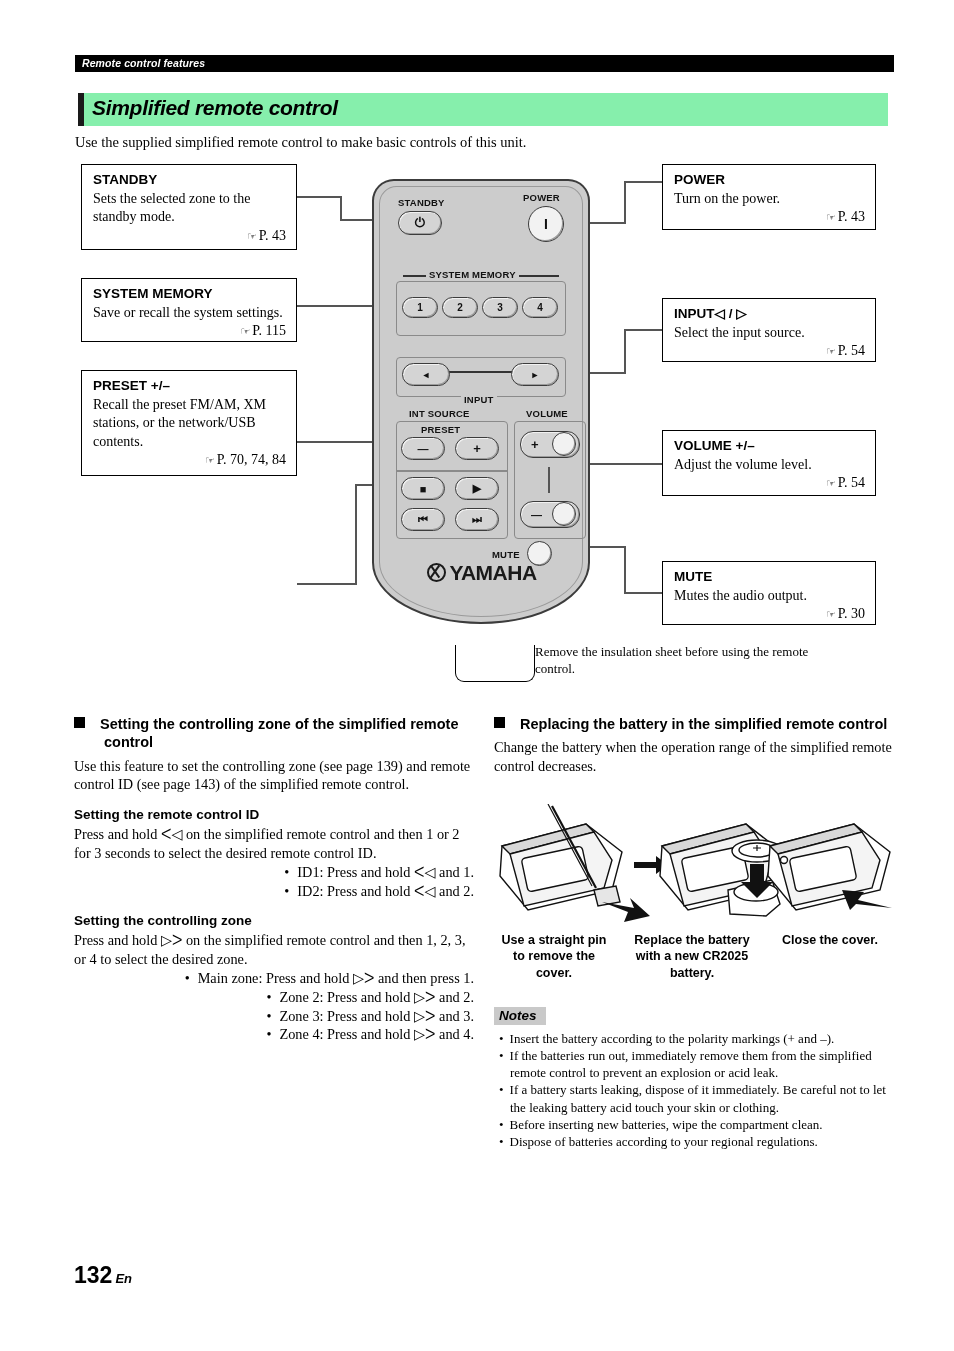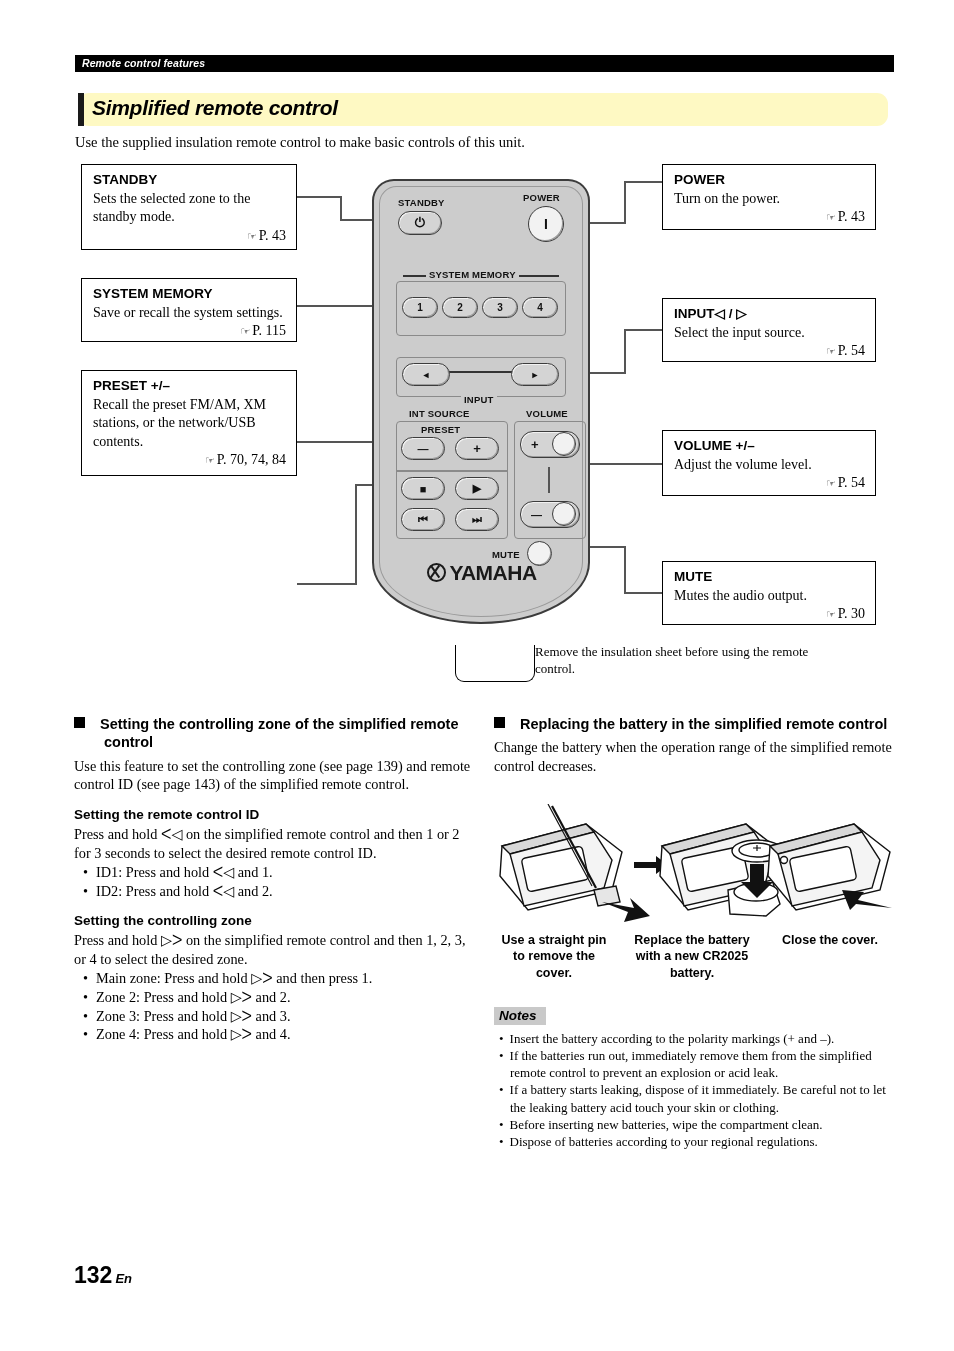--- a/index.html
+++ b/index.html
@@ -20,22 +20,21 @@
   }
   .runhead span{
     display:block;color:#fff;font-family:"Liberation Sans",sans-serif;
     font-style:italic;font-weight:bold;font-size:10.5px;
     padding:2px 0 0 7px;letter-spacing:.1px;
   }
 
   
   .titlebar{
     position:absolute;left:78px;top:93px;width:810px;height:33px;
-    background:#fef9c3;
-    border-radius:11px;
+    background:#86efac;
   }
   .titlebar .bluebar{
     position:absolute;left:0;top:0;width:6px;height:33px;background:#1a1a1a;
   }
   .titlebar h1{
     margin:0;padding:3px 0 0 14px;
     font-family:"Liberation Sans",sans-serif;
     font-style:italic;font-weight:bold;font-size:21px;
     letter-spacing:-0.3px;
   }
@@ -160,21 +159,21 @@
     display:inline-block;width:11px;height:11px;background:#000;
     margin-right:15px;vertical-align:1px;
   }
   h3.sub{
     margin:13px 0 0 0;font-family:"Liberation Sans",sans-serif;
     font-weight:bold;font-size:13.5px;
   }
   p.body{margin:3px 0 0 0;font-size:14.3px;line-height:1.30;}
   ul.bl{margin:1px 0 0 0;padding:0;list-style:none;}
   ul.bl li{
-    font-size:14.3px;line-height:1.30;padding-left:22px;text-indent:-13px;
+    font-size:14.3px;line-height:1.30;padding-left:22px;text-indent:-13px;text-align:right;
   }
   ul.bl li:before{content:"\2022";padding-right:8px;}
 
   
   .batfig{position:relative;width:400px;height:180px;margin-top:28px;}
   .batcap{
     position:absolute;font-family:"Liberation Sans",sans-serif;
     font-weight:bold;font-size:12.5px;line-height:1.32;text-align:center;
   }
 
@@ -206,21 +205,21 @@
 
   <div class="runhead">
     <span>Remote control features</span>
   </div>
 
   <div class="titlebar">
     <div class="bluebar"></div>
     <h1>Simplified remote control</h1>
   </div>
 
-  <div class="intro">Use the supplied insulation remote control to make basic controls of this unit.</div>
+  <div class="intro">Use the supplied simplified remote control to make basic controls of this unit.</div>
 
   <div class="ln lnh" style="left:297px;top:196px;width:45px;"></div>
   <div class="ln lnv" style="left:340px;top:196px;height:24px;"></div>
   <div class="ln lnh" style="left:340px;top:219px;width:72px;"></div>
 
   <div class="ln lnh" style="left:297px;top:305px;width:125px;"></div>
 
   <div class="ln lnh" style="left:297px;top:441px;width:122px;"></div>
 
   <div class="ln lnh" style="left:297px;top:583px;width:60px;"></div>

